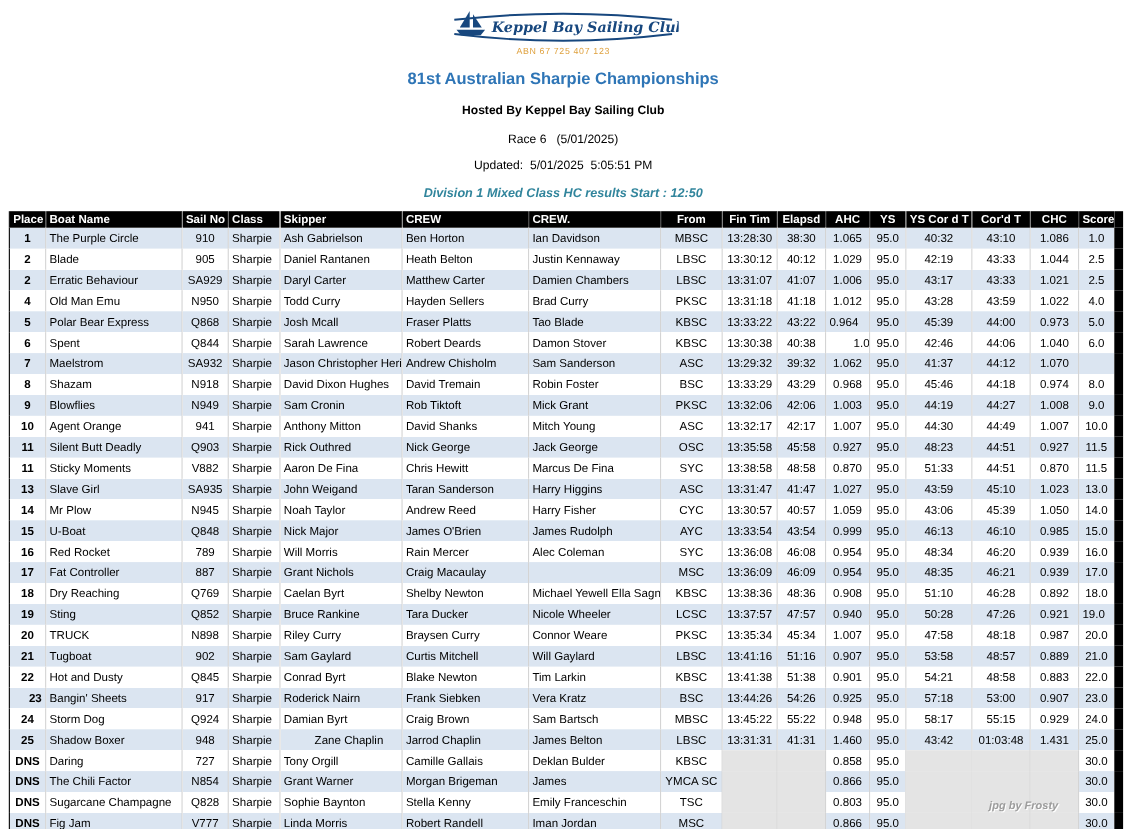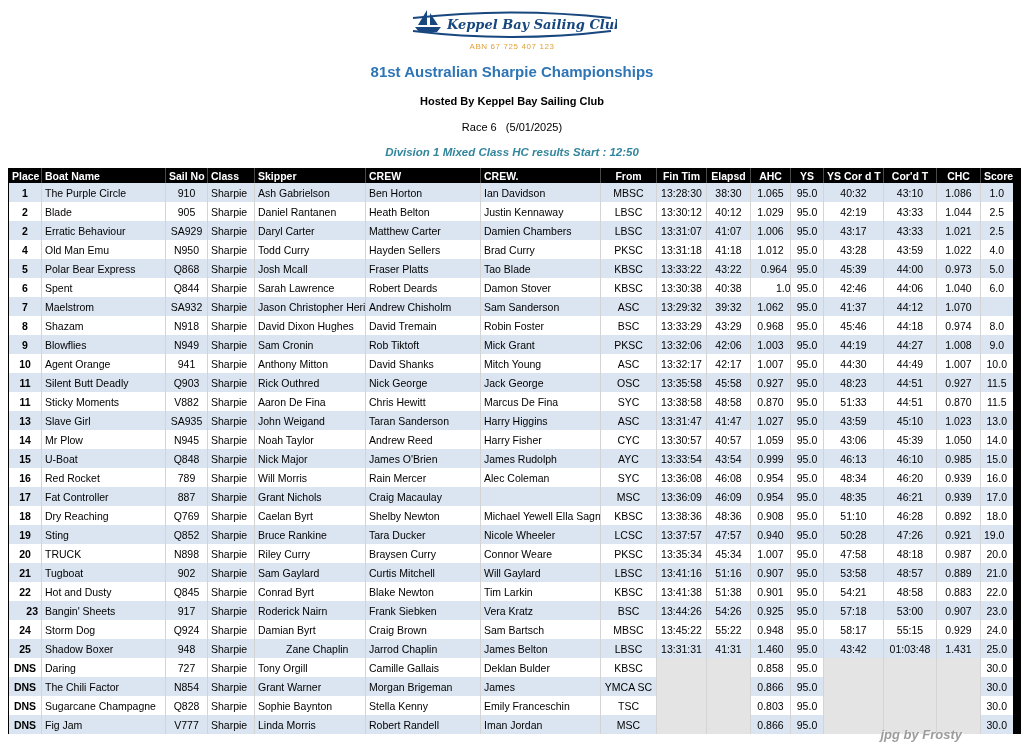--- a/index.html
+++ b/index.html
@@ -43,21 +43,21 @@
     border-right:1px solid #d4d4d4;
     overflow:hidden; white-space:nowrap;
   }
   tr.odd  td { background:var(--row-alt); }
   tr.even td { background:var(--row-white); }
   td.place { font-weight:bold; }
   td.gray { background:var(--empty-cell) !important; }
 
   .watermark {
     position:absolute; top:727px; right:62px;
-    font-size:13px; font-style:italic; font-weight:bold;
+    font-size:10px; font-style:italic; font-weight:bold;
     color:var(--watermark-gray);
     text-shadow:1px 1px 0 #ffffff;
     z-index:5;
   }
 </style>
 </head>
 <body>
 
 <div class="masthead">
   <svg class="logo-svg" width="210" height="36" viewBox="0 0 210 36">
@@ -67,20 +67,21 @@
       <path d="M20 4 L20 19 L11 19 Z" fill="#17477e"></path>
       <path d="M23 7 L23 19 L31 19 Z" fill="#17477e"></path>
       <path d="M8 21 L34 21 L30 26 L12 26 Z" fill="#17477e"></path>
     </g>
     <text x="40" y="23" text-anchor="start" class="club-script">Keppel Bay Sailing Club</text>
   </svg>
   <div class="abn">ABN 67 725 407 123</div>
   <div class="title">81st Australian Sharpie Championships</div>
   <div class="hosted">Hosted By Keppel Bay Sailing Club</div>
   <div class="race">Race 6   (5/01/2025)</div>
+  <div class="updated">Updated:  5/01/2025  5:05:51 PM</div>
   <div class="division">Division 1 Mixed Class HC results Start : 12:50</div>
 </div>
 
 <table class="results">
   <colgroup id="cols">
       <col style="width: 33px;">
       <col style="width: 124px;">
       <col style="width: 42px;">
       <col style="width: 47px;">
       <col style="width: 111px;">
@@ -193,21 +194,21 @@
         <td class="place" style="text-align: center;">5</td>
         <td style="text-align: left;">Polar Bear Express</td>
         <td style="text-align: center;">Q868</td>
         <td style="text-align: left;">Sharpie</td>
         <td style="text-align: left;">Josh Mcall</td>
         <td style="text-align: left;">Fraser Platts</td>
         <td style="text-align: left;">Tao Blade</td>
         <td style="text-align: center;">KBSC</td>
         <td style="text-align: center;">13:33:22</td>
         <td style="text-align: center;">43:22</td>
-        <td style="text-align: right;">0.964</td>
+        <td style="text-align: left;">0.964</td>
         <td style="text-align: center;">95.0</td>
         <td style="text-align: center;">45:39</td>
         <td style="text-align: center;">44:00</td>
         <td style="text-align: center;">0.973</td>
         <td style="text-align: center;">5.0</td>
       </tr>
       <tr class="even">
         <td class="place" style="text-align: center;">6</td>
         <td style="text-align: left;">Spent</td>
         <td style="text-align: center;">Q844</td>

